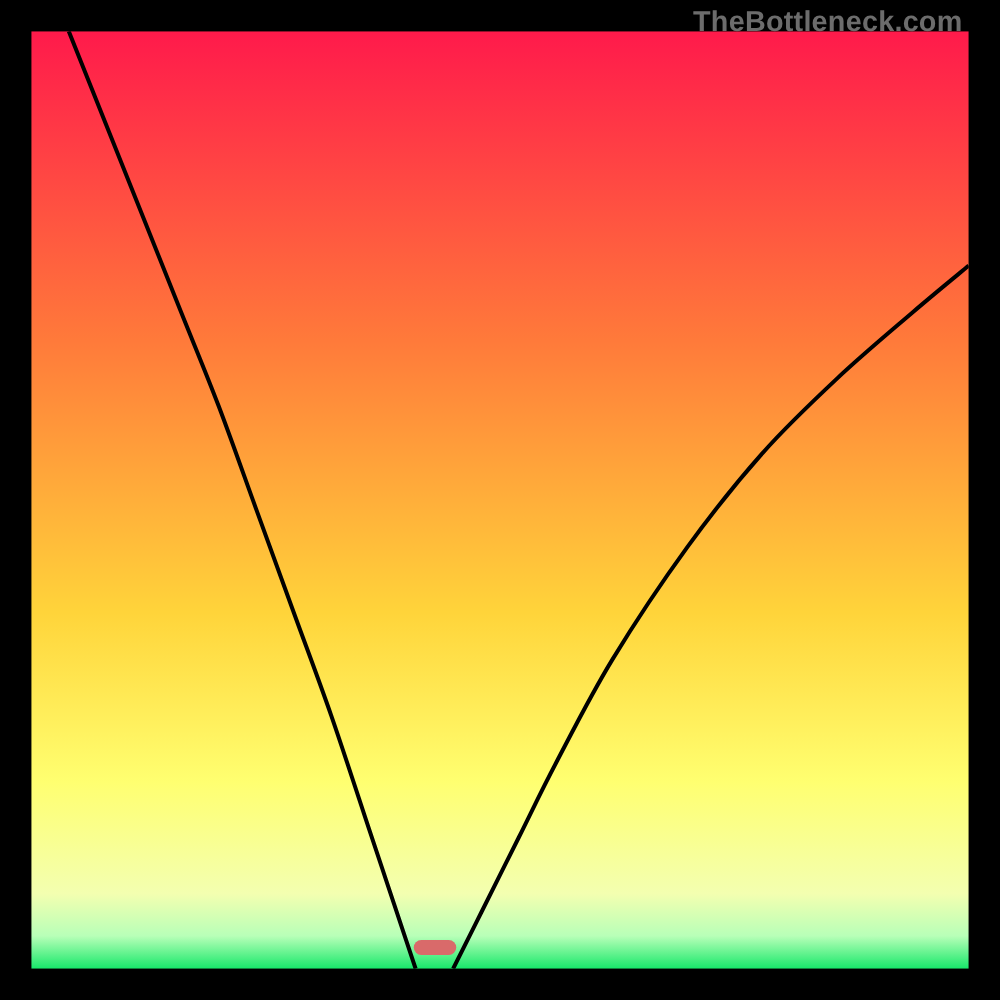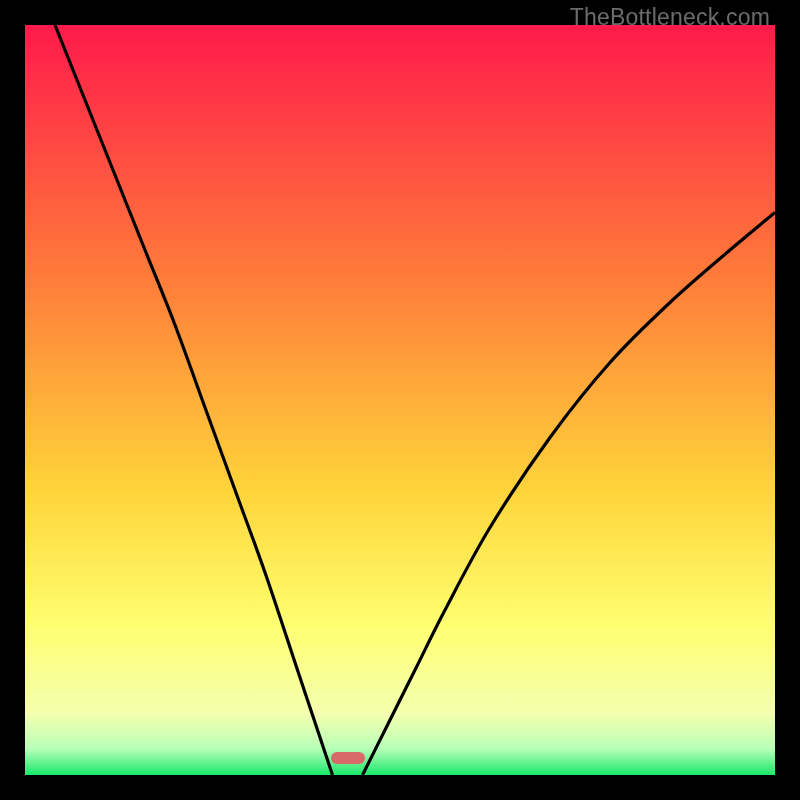--- a/index.html
+++ b/index.html
@@ -25,21 +25,21 @@
     top: 0;
     width: 750px;
     height: 750px;
   }
   .watermark {
     position: absolute;
     top: 4px;
     right: 30px;
     color: #6c6c6c;
     font-size: 23px;
-    font-weight: 400;
+    font-weight: 700;
     letter-spacing: 0.2px;
   }
   .curve {
     position: absolute;
     left: 0;
     top: 0;
     width: 750px;
     height: 750px;
     pointer-events: none;
   }

